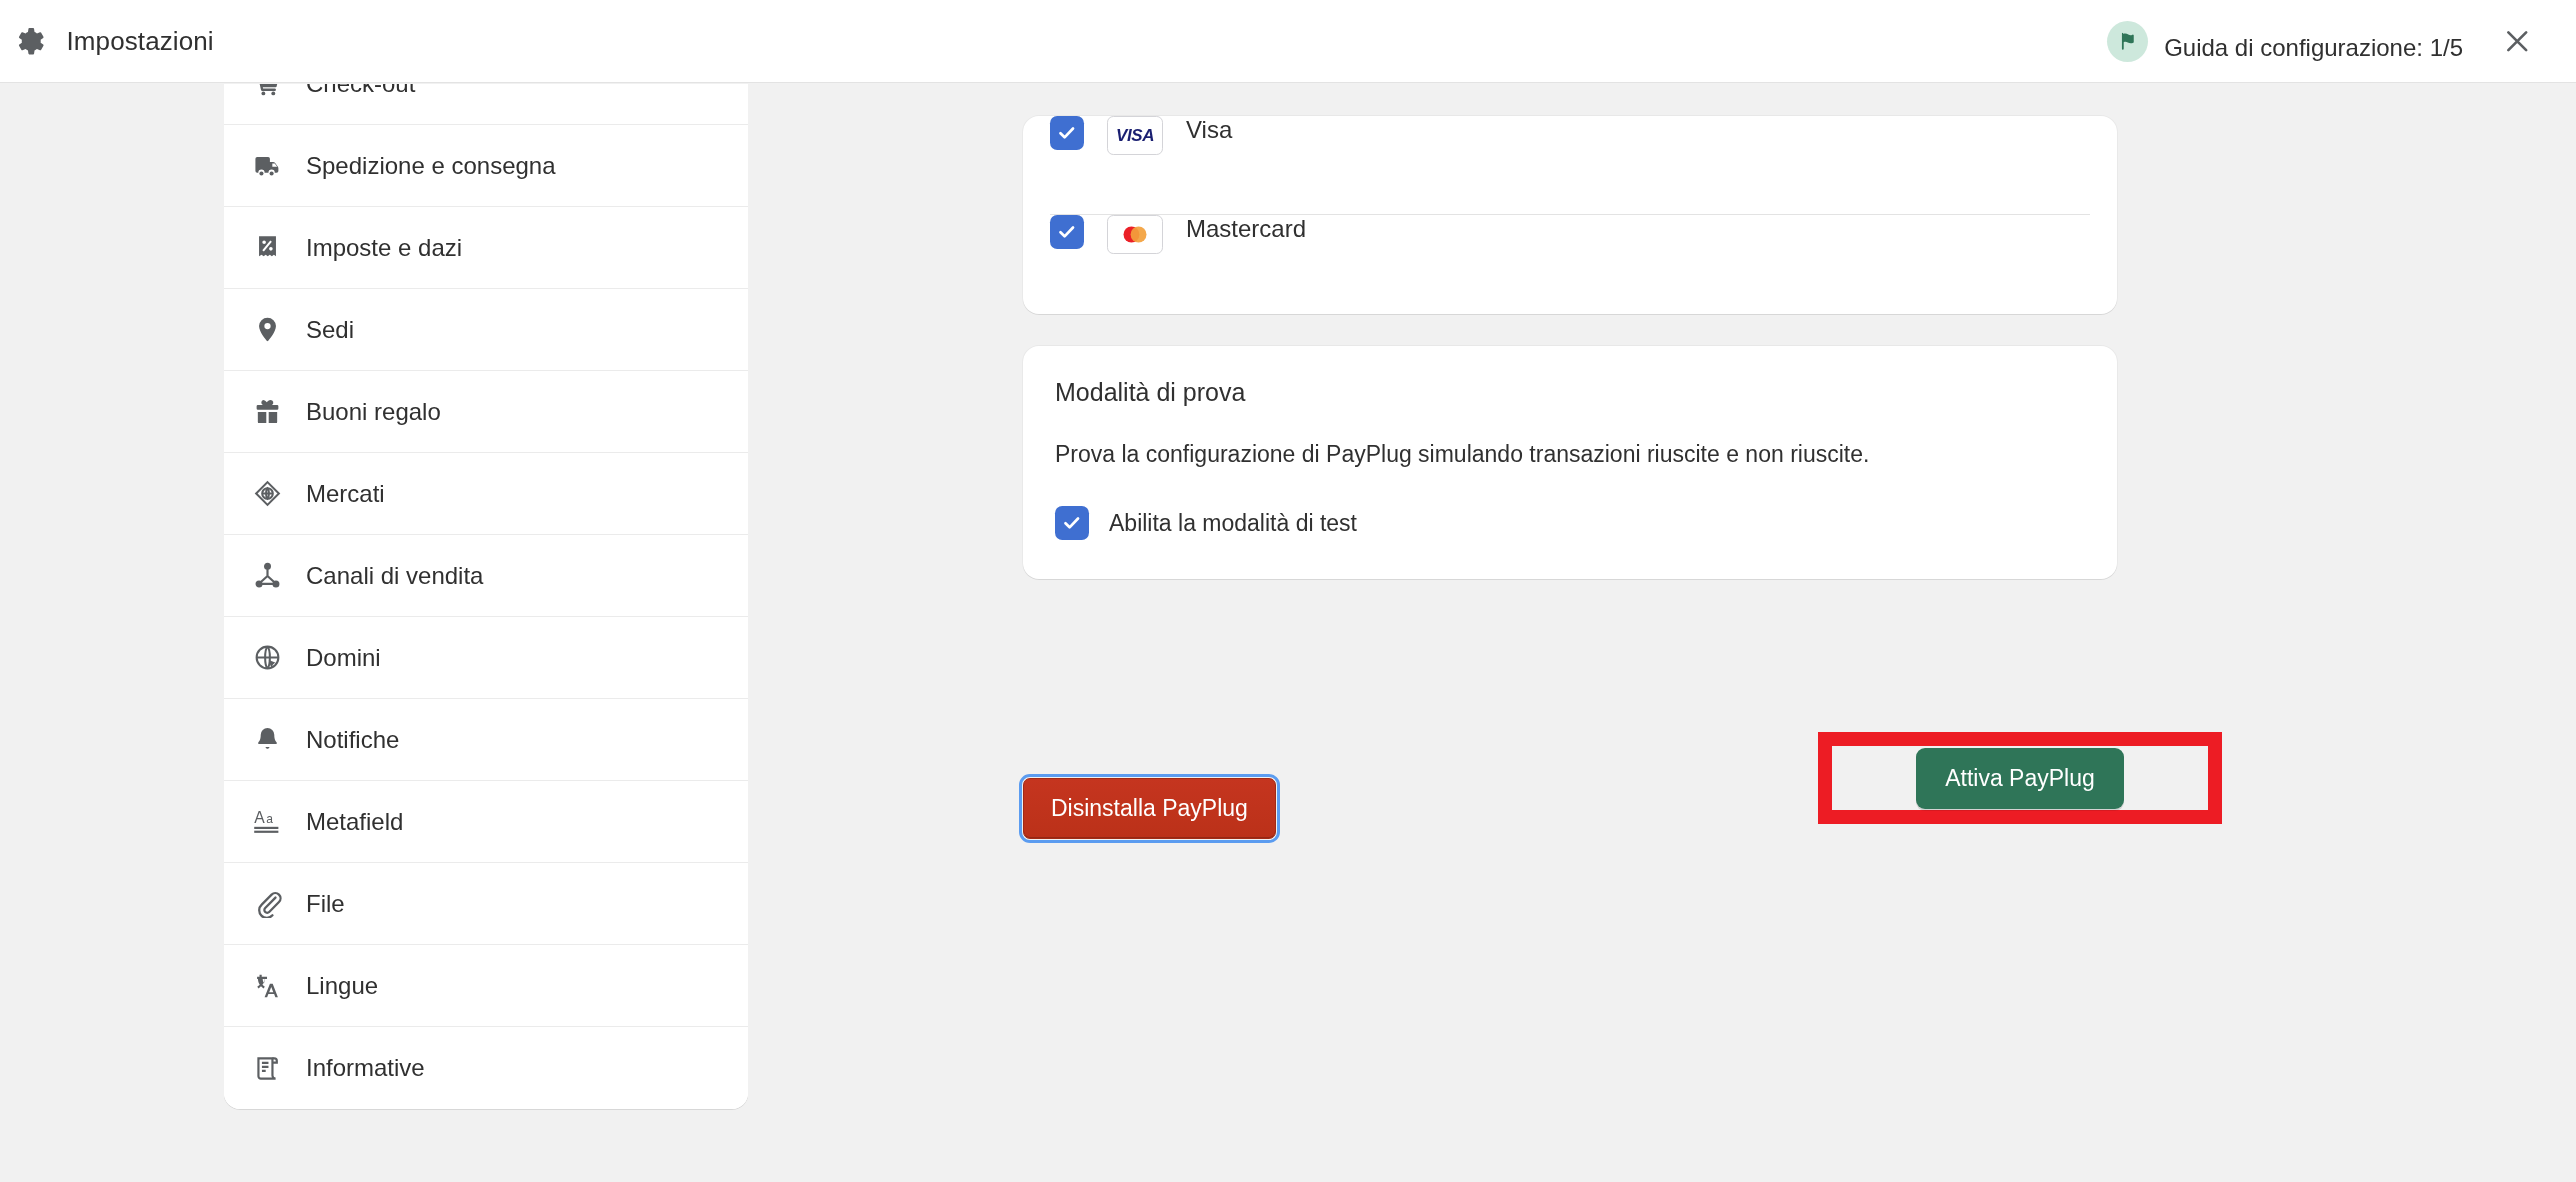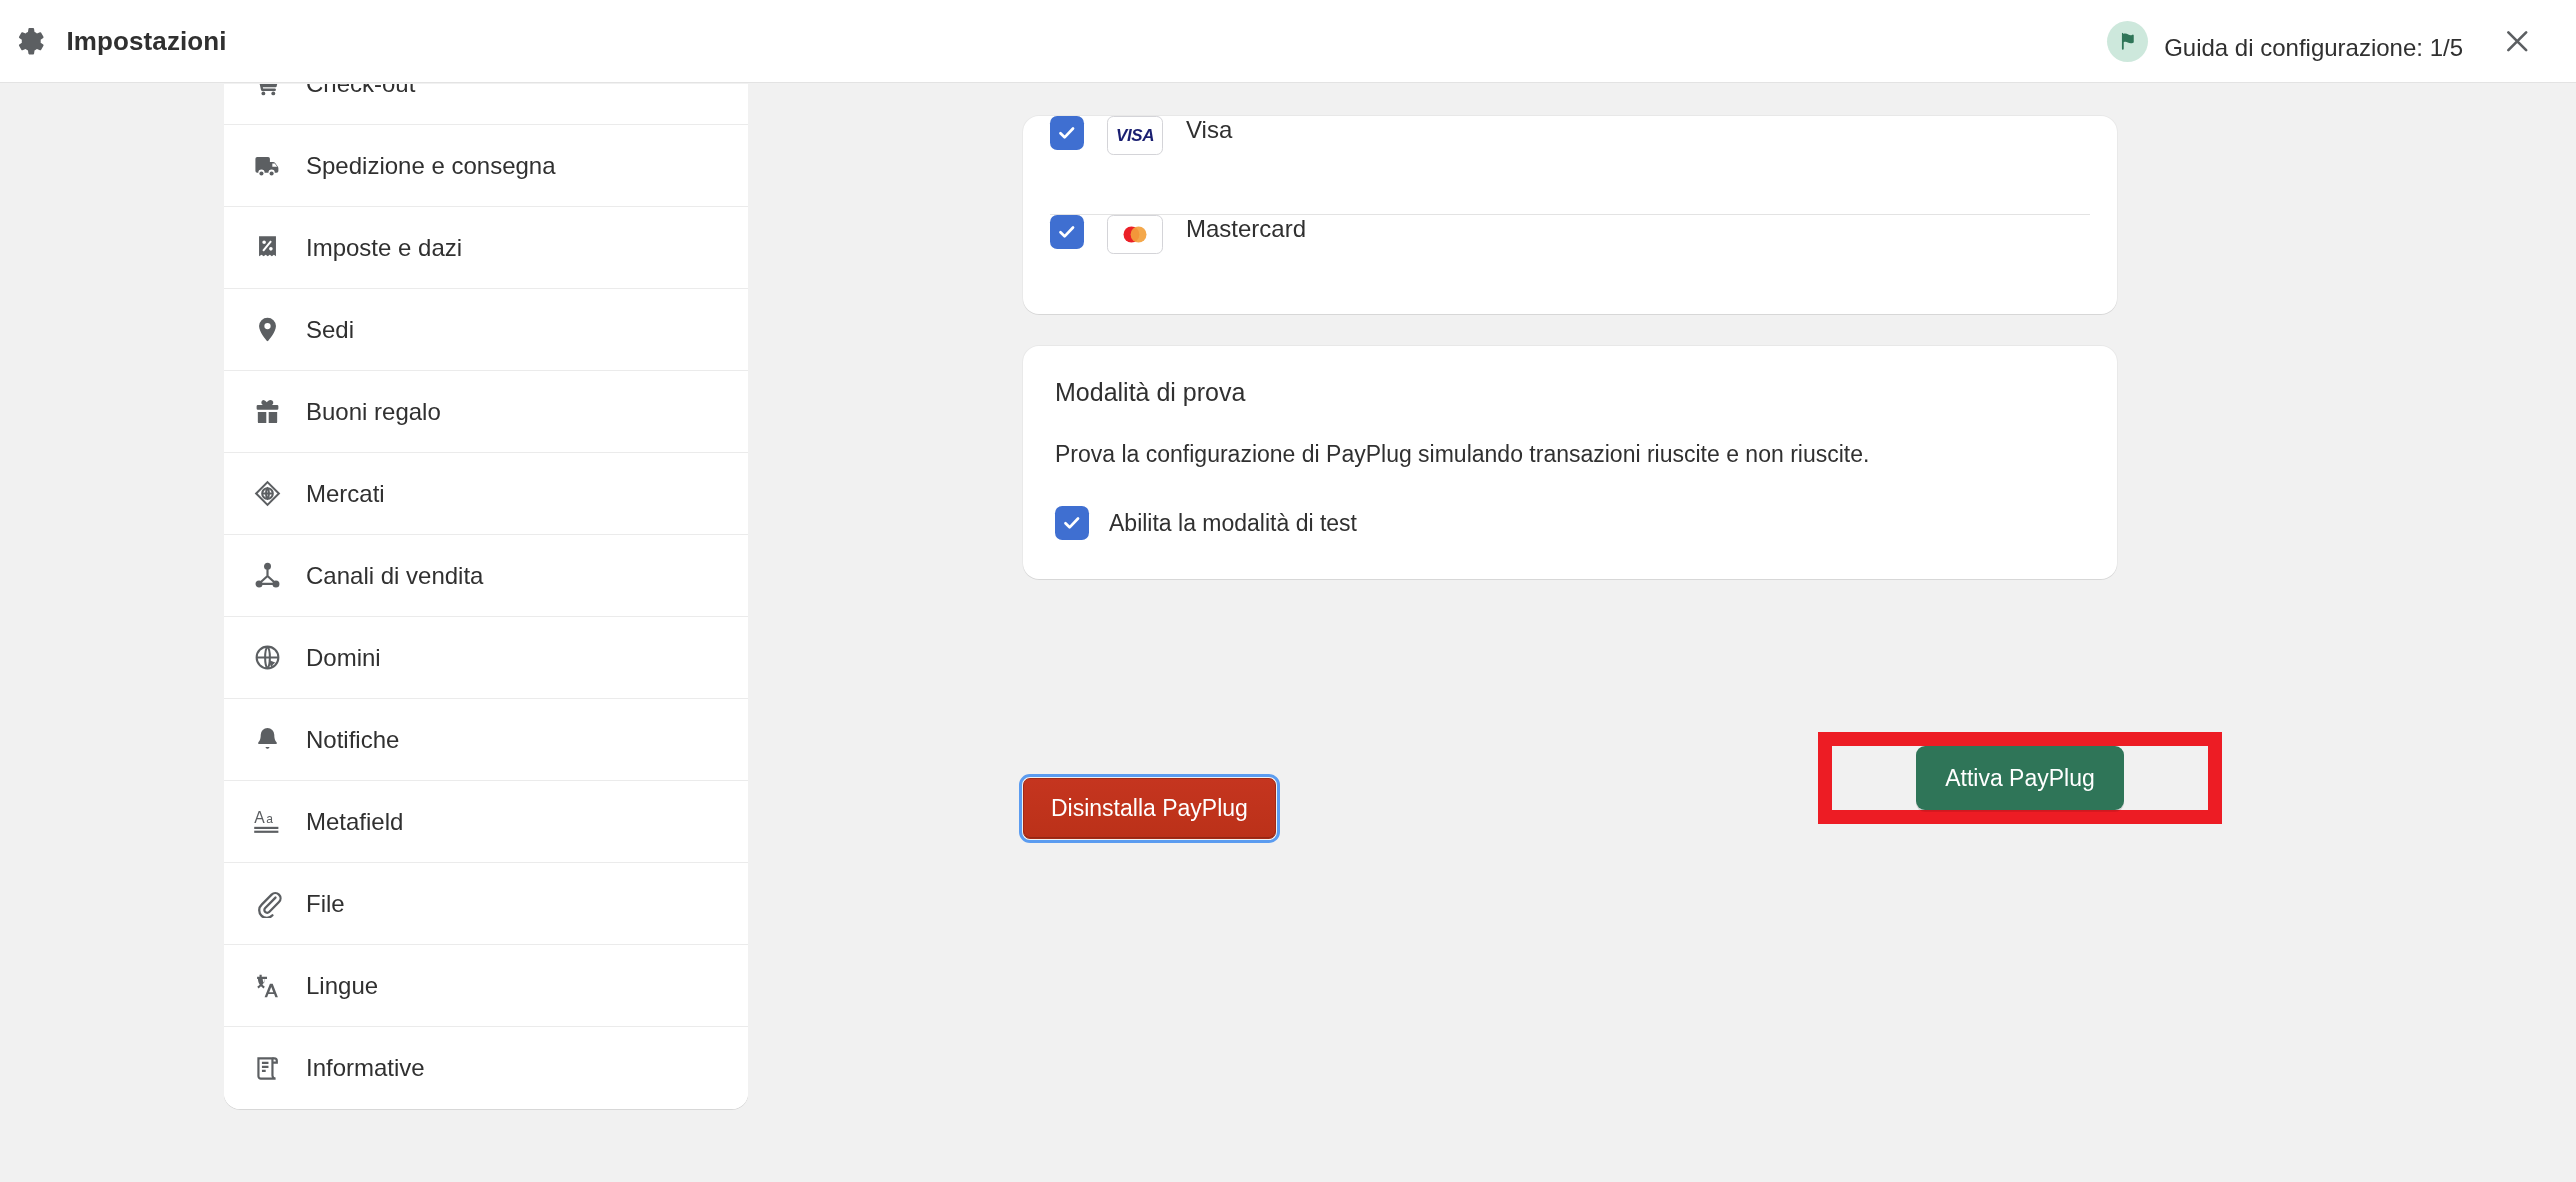--- a/index.html
+++ b/index.html
@@ -24,21 +24,21 @@
   .topbar-left {
     display: flex;
     align-items: center;
     padding-left: 16px;
     gap: 20px;
   }
   .gear-icon { width: 30.5px; height: 30.5px; display: block; }
   .page-title {
     font-size: 26px;
     color: #303030;
-    font-weight: 700;
+    font-weight: 400;
     letter-spacing: 0.1px;
   }
   .topbar-right {
     margin-left: auto;
     display: flex;
     align-items: center;
     padding-right: 38px;
     gap: 34px;
   }
   .setup-guide {
@@ -262,20 +262,21 @@
 
   
   .annotation-box {
     position: absolute;
     left: 1818px;
     top: 732px;
     width: 404px;
     height: 92px;
     border: 14.4px solid #ed1c24;
     display: flex;
+    align-items: center;
     justify-content: center;
   }
 </style>
 </head>
 <body>
 
 <div class="topbar">
   <div class="topbar-left">
     <span class="gear-icon">
       <svg viewBox="0 0 24 24" width="30.5" height="30.5" fill="#5c5f62">

